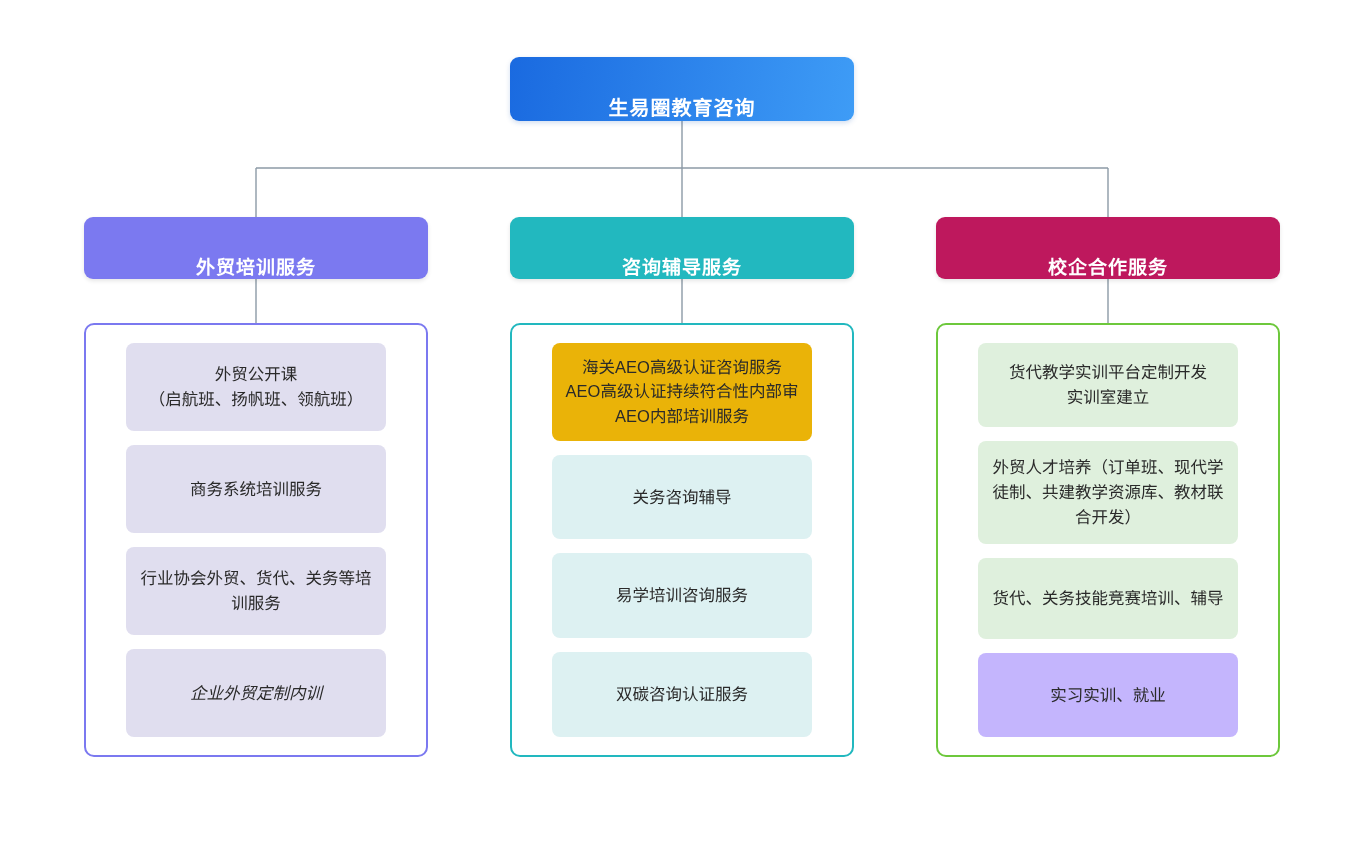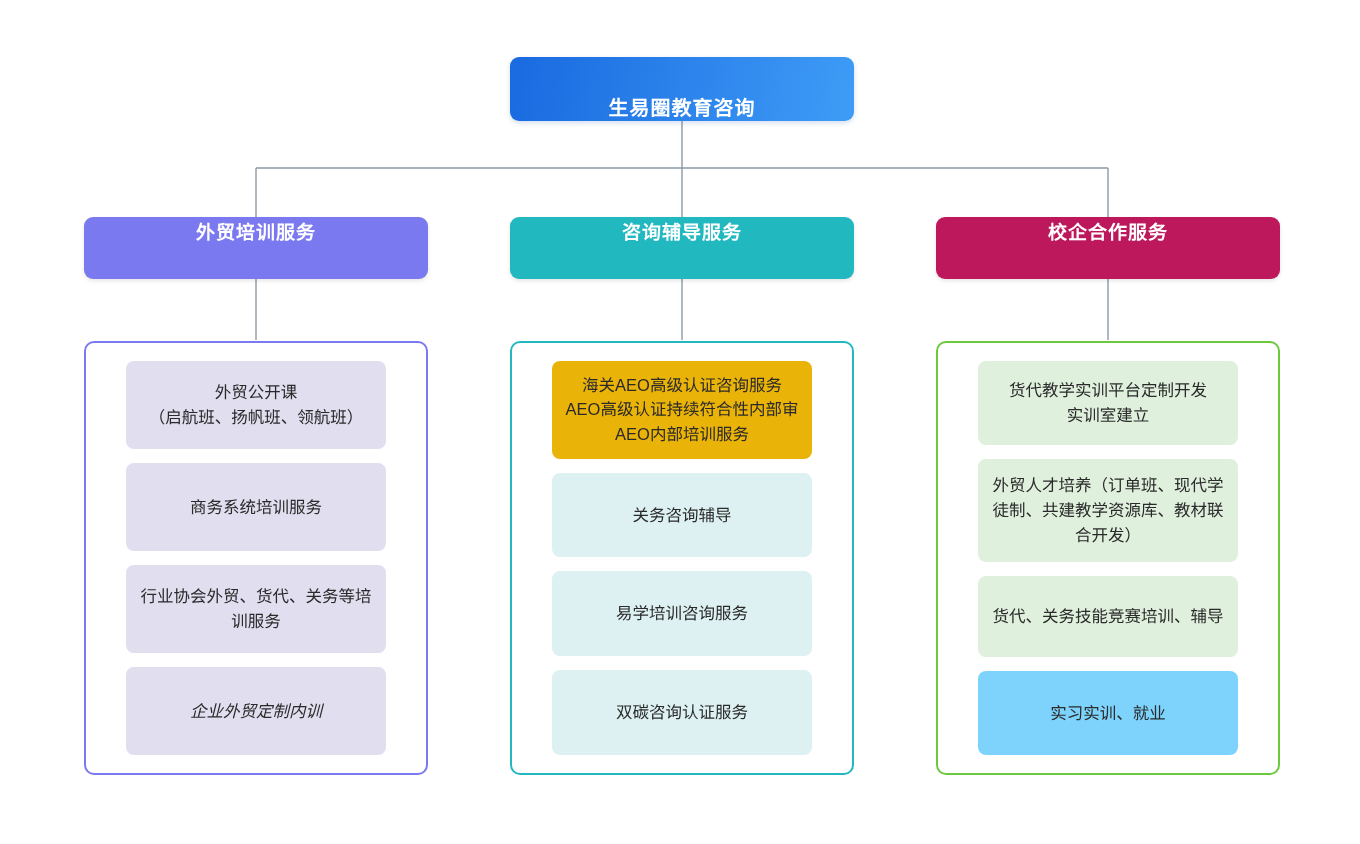--- a/index.html
+++ b/index.html
@@ -59,32 +59,32 @@
   }
   .branch-1 { left: 84px; }
   .branch-2 { left: 510px; }
   .branch-3 { left: 936px; }
 
   .branch-header {
     width: 344px;
     height: 62px;
     border-radius: 9px;
     display: flex;
-    align-items: flex-start;
+    align-items: flex-end;
     justify-content: center;
     color: #ffffff;
     font-size: 19px;
     font-weight: bold;
     letter-spacing: 1px;
     box-shadow: 0 2px 4px rgba(0,0,0,0.10);
   }
 
   .branch-body {
     position: absolute;
-    top: 124px;
+    top: 106px;
     width: 344px;
     height: 434px;
     box-sizing: border-box;
     border-width: 2px;
     border-style: solid;
     border-radius: 10px;
     background: #ffffff;
     padding: 18px 40px;
     display: flex;
     flex-direction: column;
@@ -179,19 +179,19 @@
         <div class="leaf-card" style="background: rgb(223, 240, 221); flex: 1 1 0%;">
           <span class="leaf-text">货代教学实训平台定制开发
 实训室建立</span>
         </div>
         <div class="leaf-card" style="background: rgb(223, 240, 221); flex: 1.3 1 0%;">
           <span class="leaf-text">外贸人才培养（订单班、现代学徒制、共建教学资源库、教材联合开发）</span>
         </div>
         <div class="leaf-card" style="background: rgb(223, 240, 221); flex: 0.95 1 0%;">
           <span class="leaf-text">货代、关务技能竞赛培训、辅导</span>
         </div>
-        <div class="leaf-card" style="background: #7dd3fc; flex: 1 1 0%;">
+        <div class="leaf-card" style="background: #c4b5fd; flex: 1 1 0%;">
           <span class="leaf-text">实习实训、就业</span>
         </div>
       </div>
   </div>
 
 </div>
 
 </body></html>

